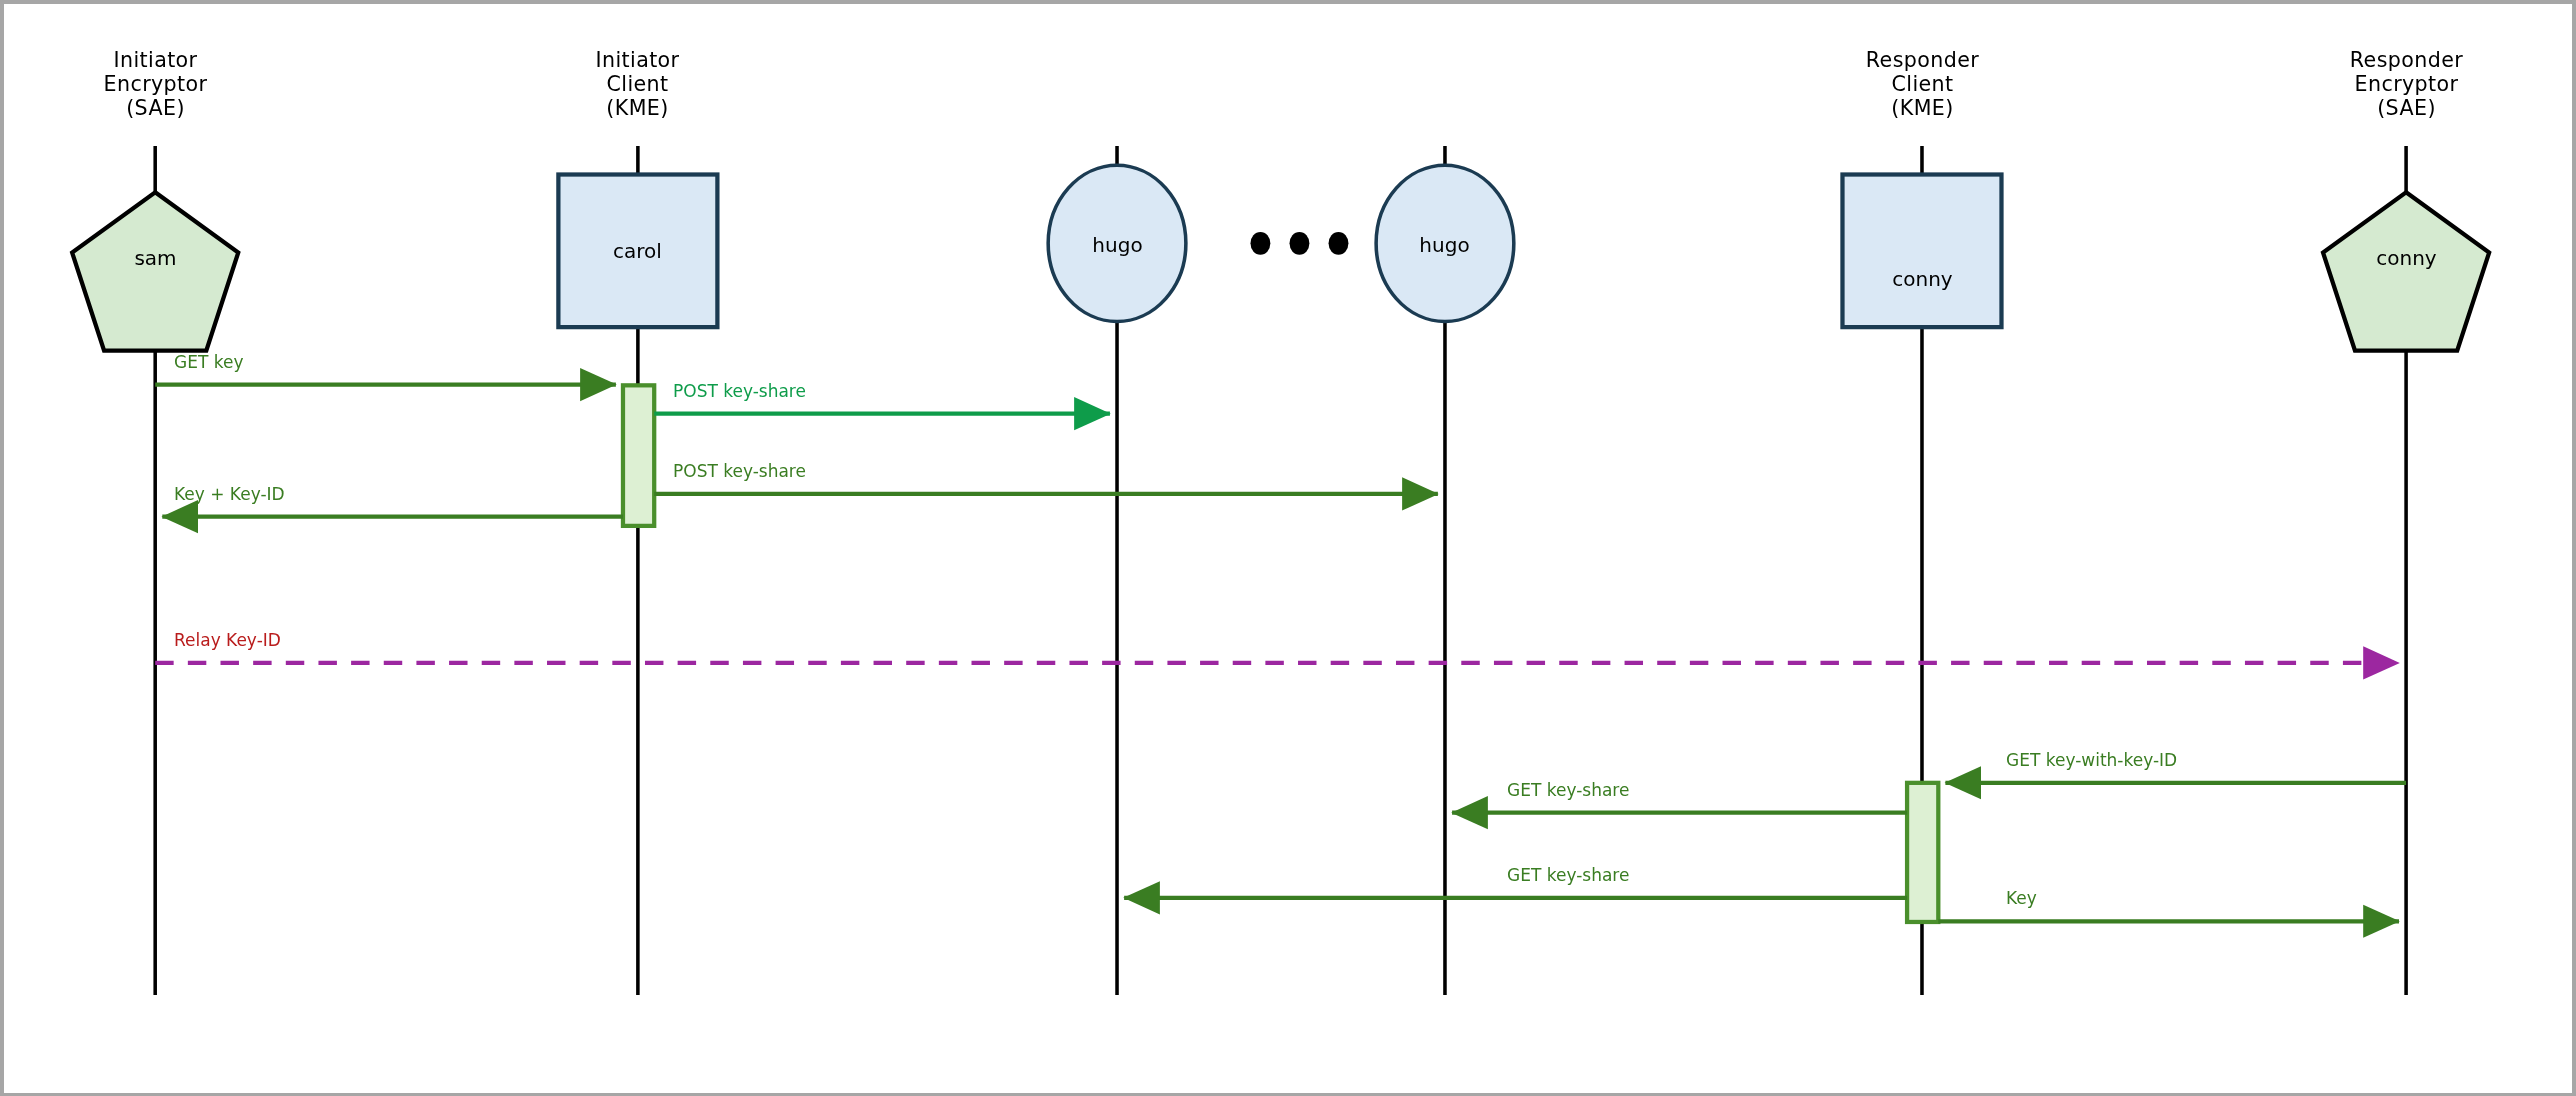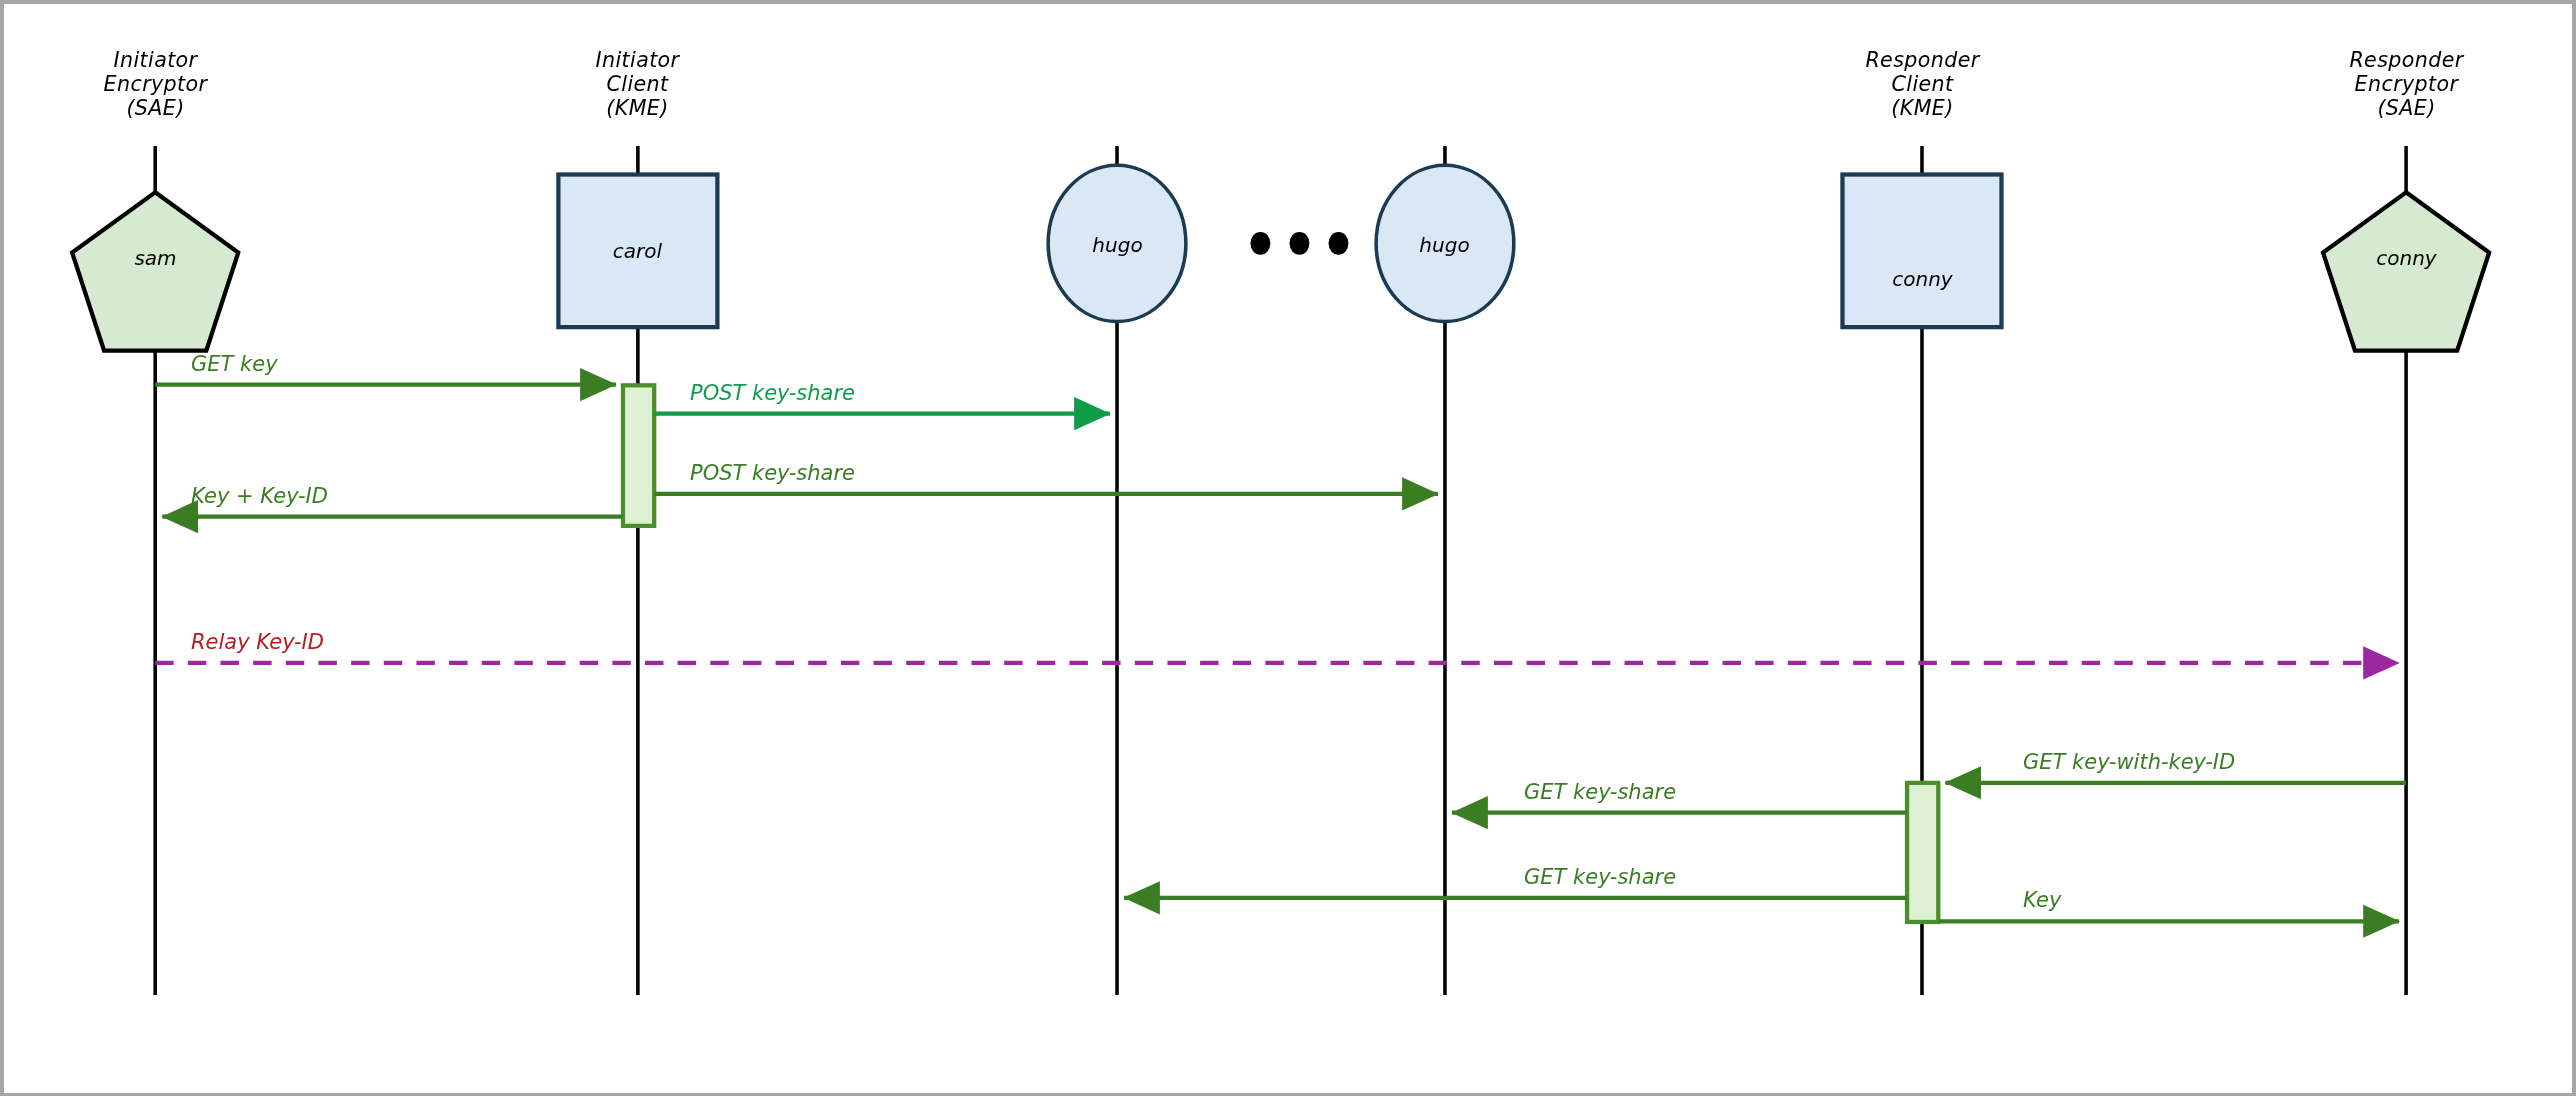--- a/index.html
+++ b/index.html
@@ -4,21 +4,20 @@
 <style>
   html,body{margin:0;padding:0;background:#ffffff;}
   body{font-family:"DejaVu Sans", sans-serif;}
   #canvas{
     position:relative;
     width:2576px;height:1097px;
     background:#ffffff;
     box-sizing:border-box;
     border:4.3px solid #a6a6a6;
     overflow:hidden;
-    font-style:italic;
   }
   #svg-layer{position:absolute;left:0;top:0;width:2576px;height:1097px;}
   .hdr-label{
     position:absolute;
     text-align:center;
     font-size:20.6px;
     line-height:24px;
     color:#000000;
     letter-spacing:0.4px;
     white-space:pre-line;
@@ -26,25 +25,24 @@
   }
   .node-name{
     position:absolute;
     text-align:center;
     font-size:20px;
     color:#000000;
     font-family:"DejaVu Sans", sans-serif;
   }
   .msg-label{
     position:absolute;
-    font-size:21px;
+    font-size:17px;
     color:#3a7d22;
     white-space:nowrap;
     font-family:"DejaVu Sans", sans-serif;
-    margin-left:17px;
   }
   .msg-label.bright{color:#0e9c4a;}
   .msg-label.relay{color:#b91c1c;}
 </style>
 </head>
 <body>
 
 <div id="canvas">
 
   <svg id="svg-layer" viewBox="0 0 3629 1545" xmlns="http://www.w3.org/2000/svg">

